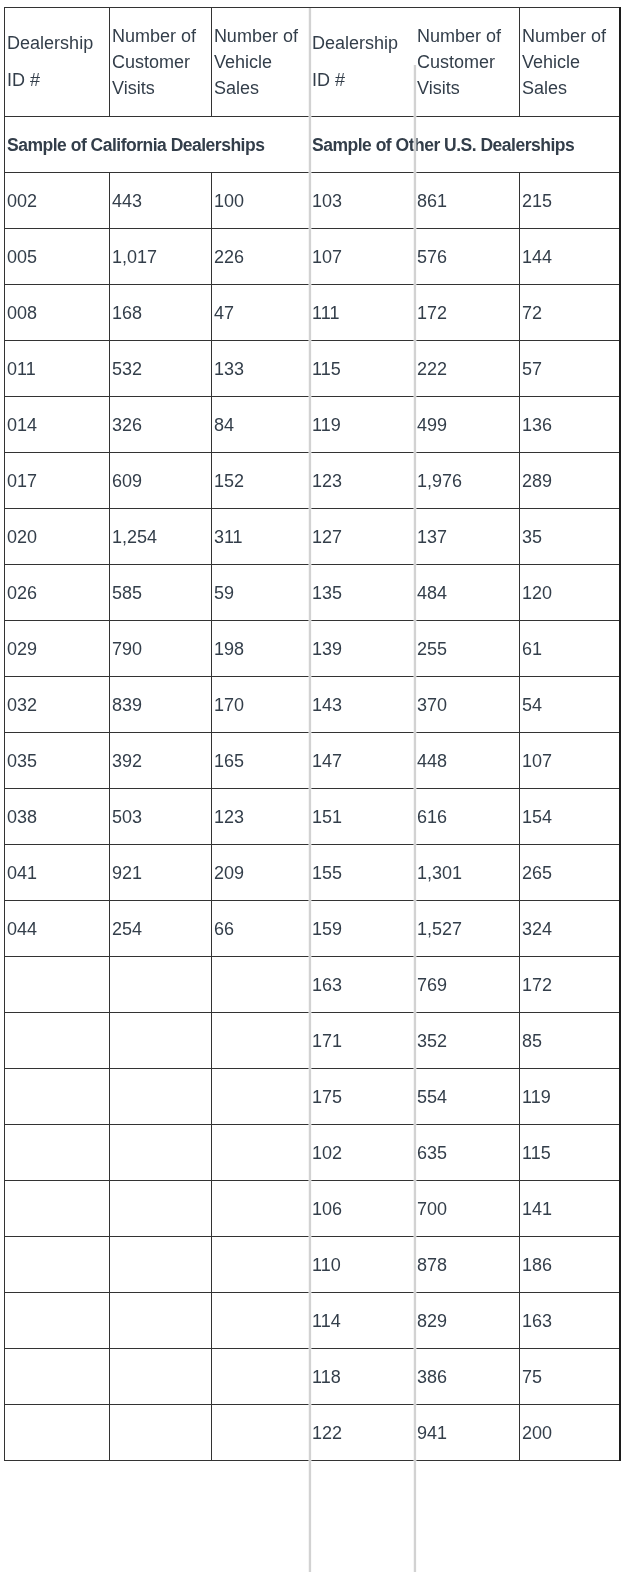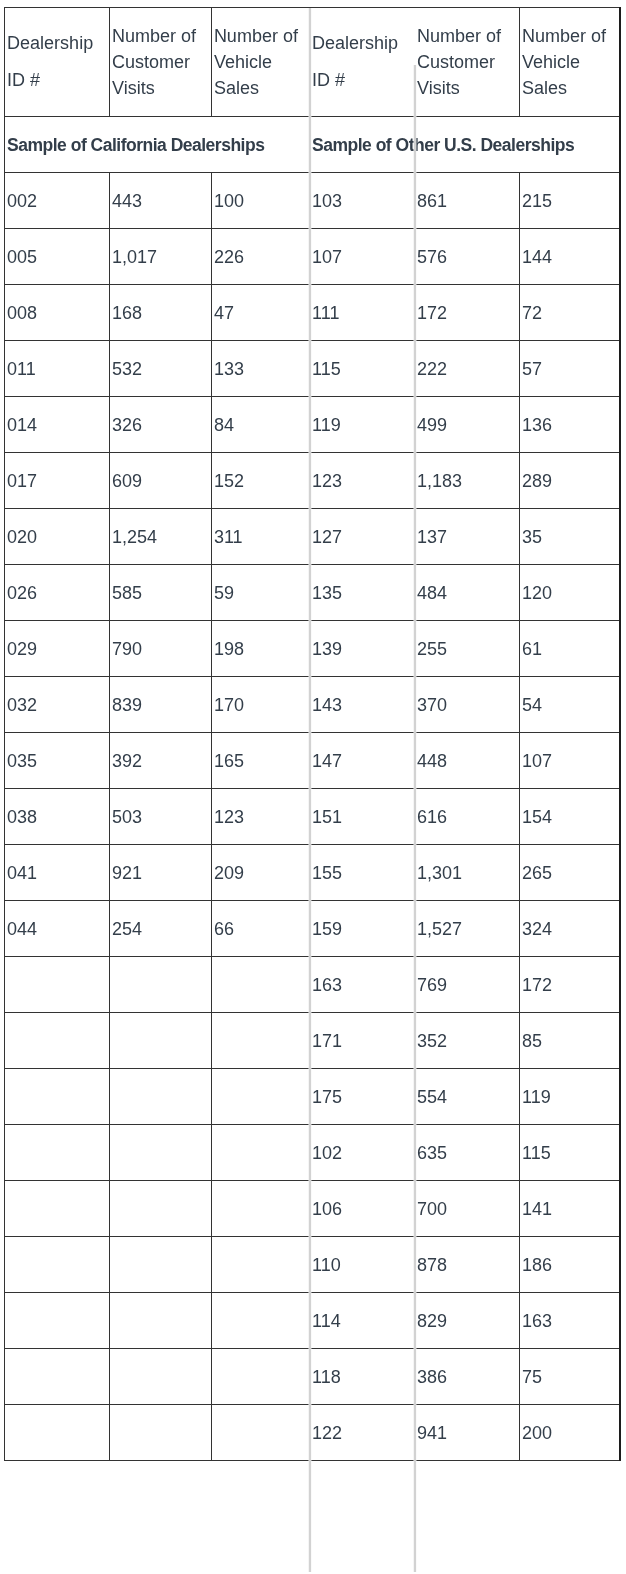--- a/index.html
+++ b/index.html
@@ -105,21 +105,21 @@
 <td class="cell rbot bd">84</td>
 <td class="cell rbot bl">119</td>
 <td class="cell rbot bl">499</td>
 <td class="cell rbot bd">136</td>
 </tr>
 <tr>
 <td class="cell rbot">017</td>
 <td class="cell rbot bd">609</td>
 <td class="cell rbot bd">152</td>
 <td class="cell rbot bl">123</td>
-<td class="cell rbot bl">1,183</td>
+<td class="cell rbot bl">1,976</td>
 <td class="cell rbot bd">289</td>
 </tr>
 <tr>
 <td class="cell rbot">020</td>
 <td class="cell rbot bd">1,254</td>
 <td class="cell rbot bd">311</td>
 <td class="cell rbot bl">127</td>
 <td class="cell rbot bl">137</td>
 <td class="cell rbot bd">35</td>
 </tr>

